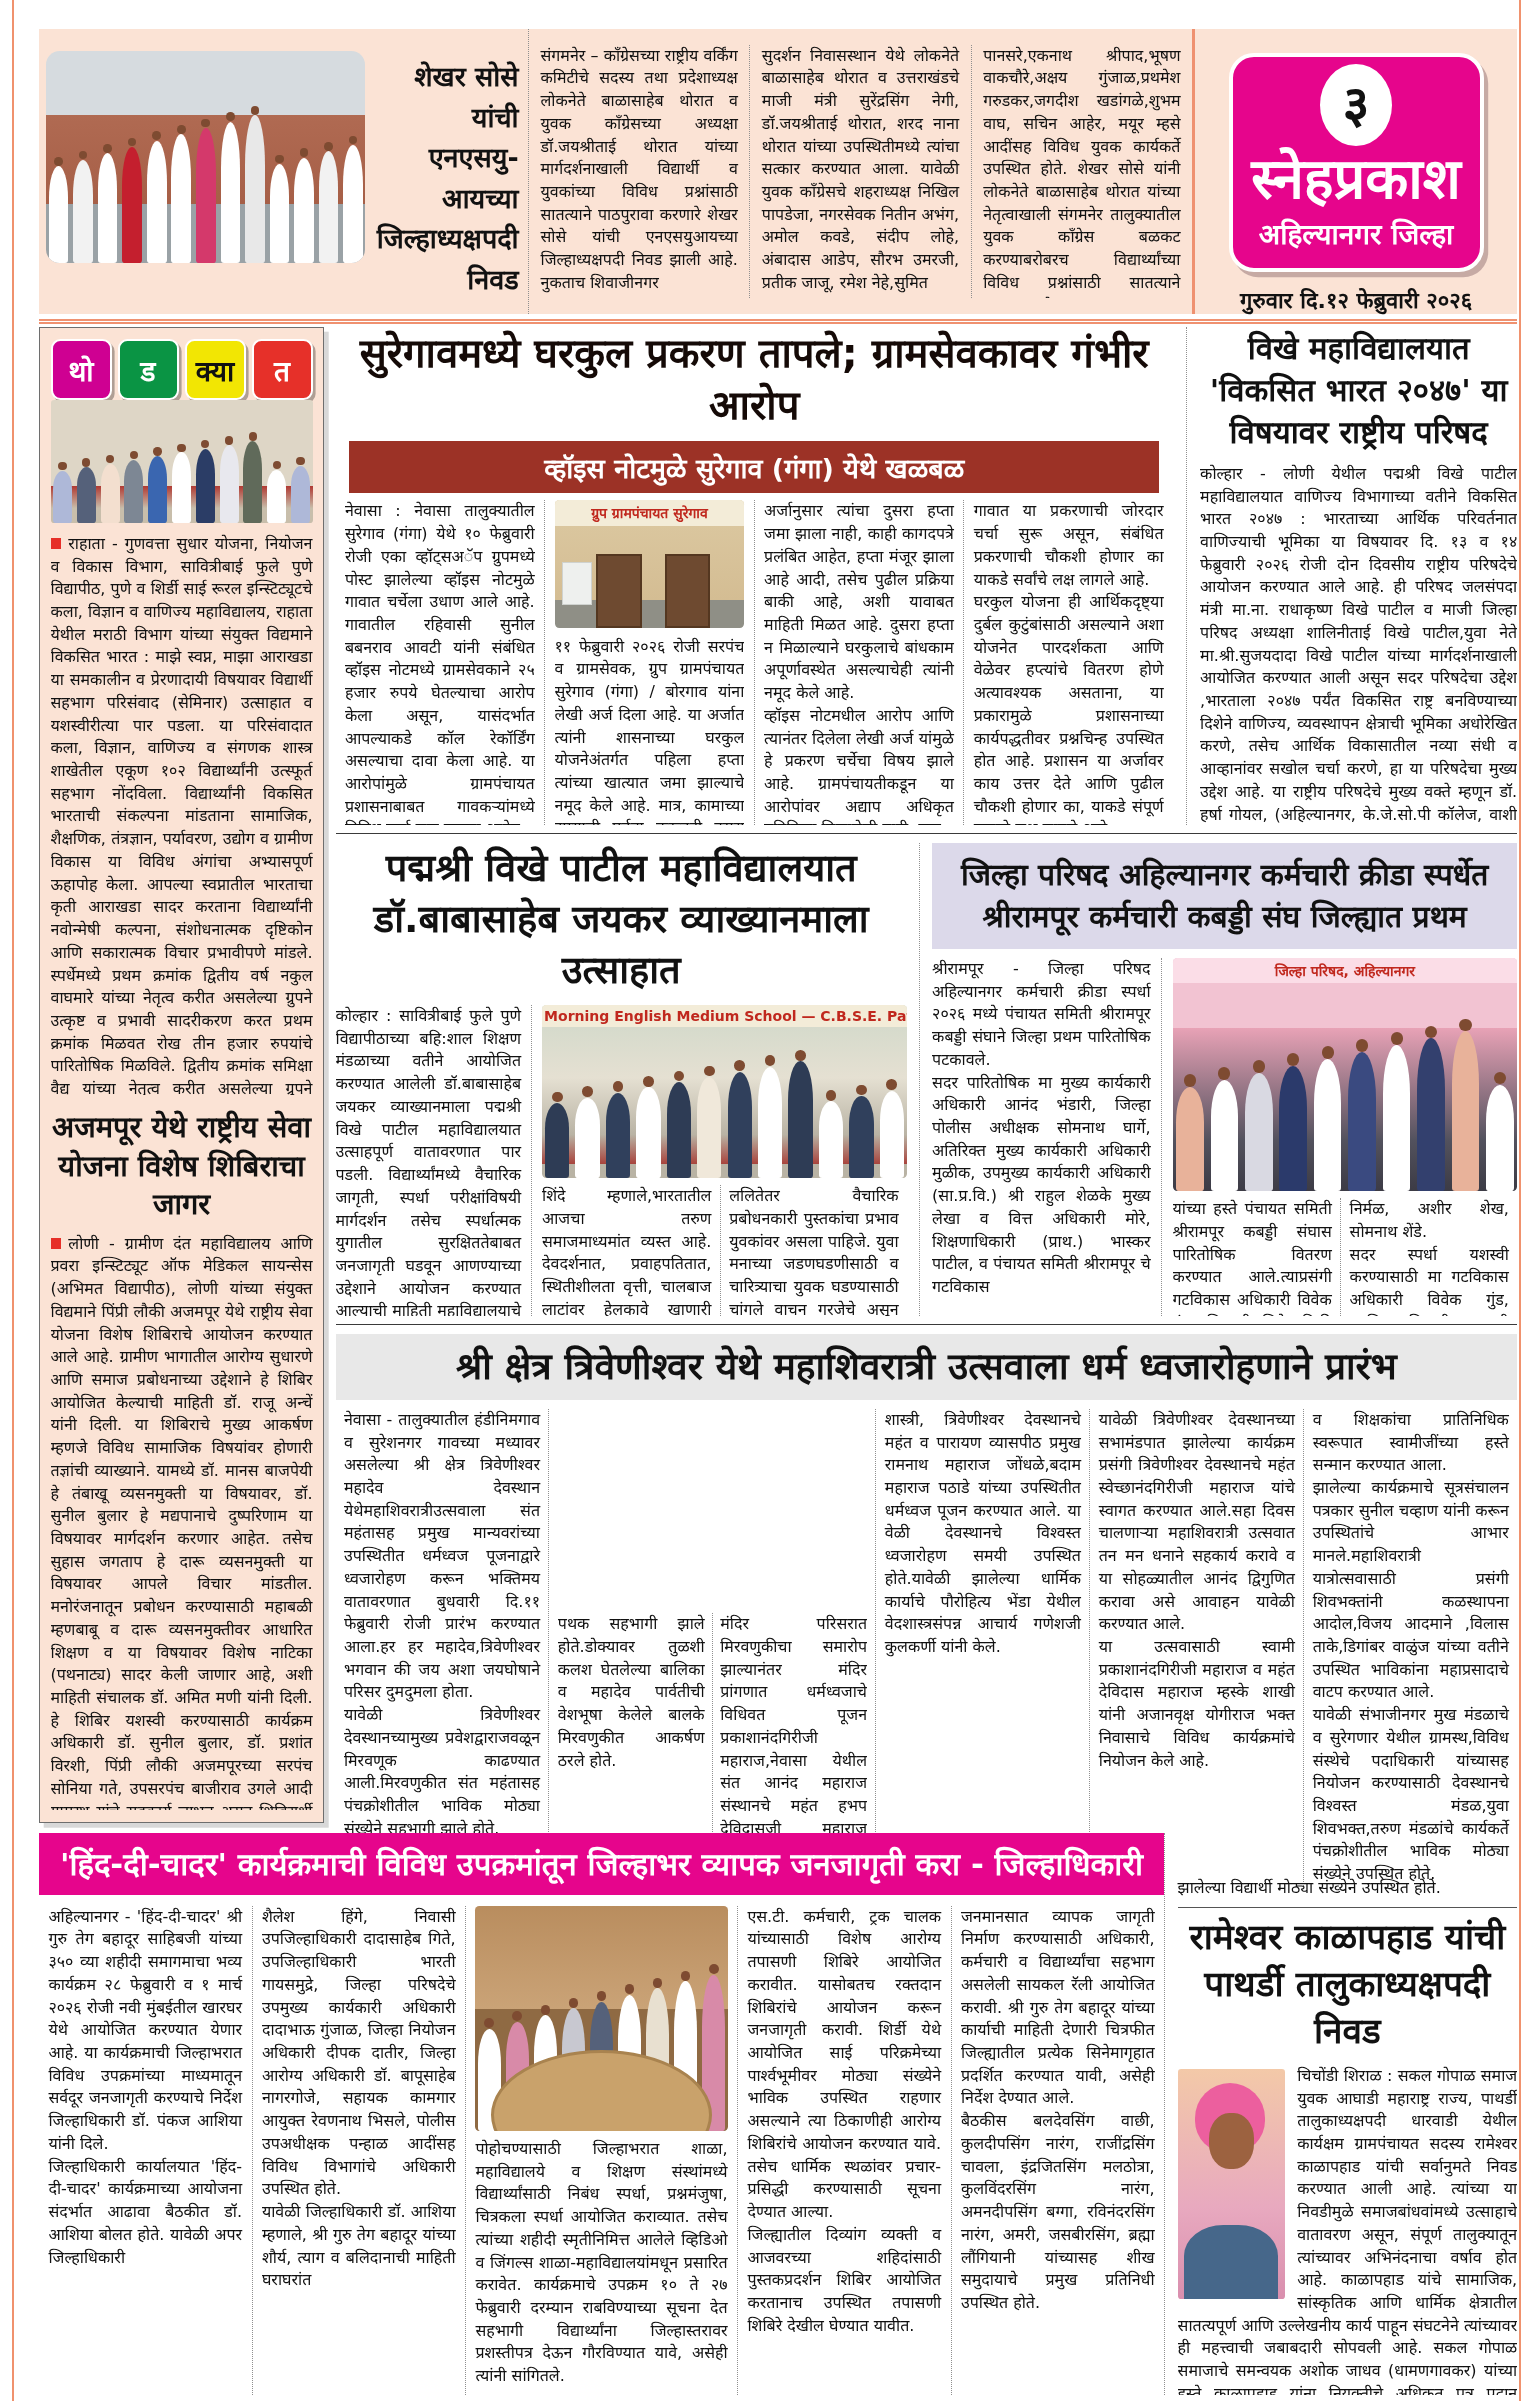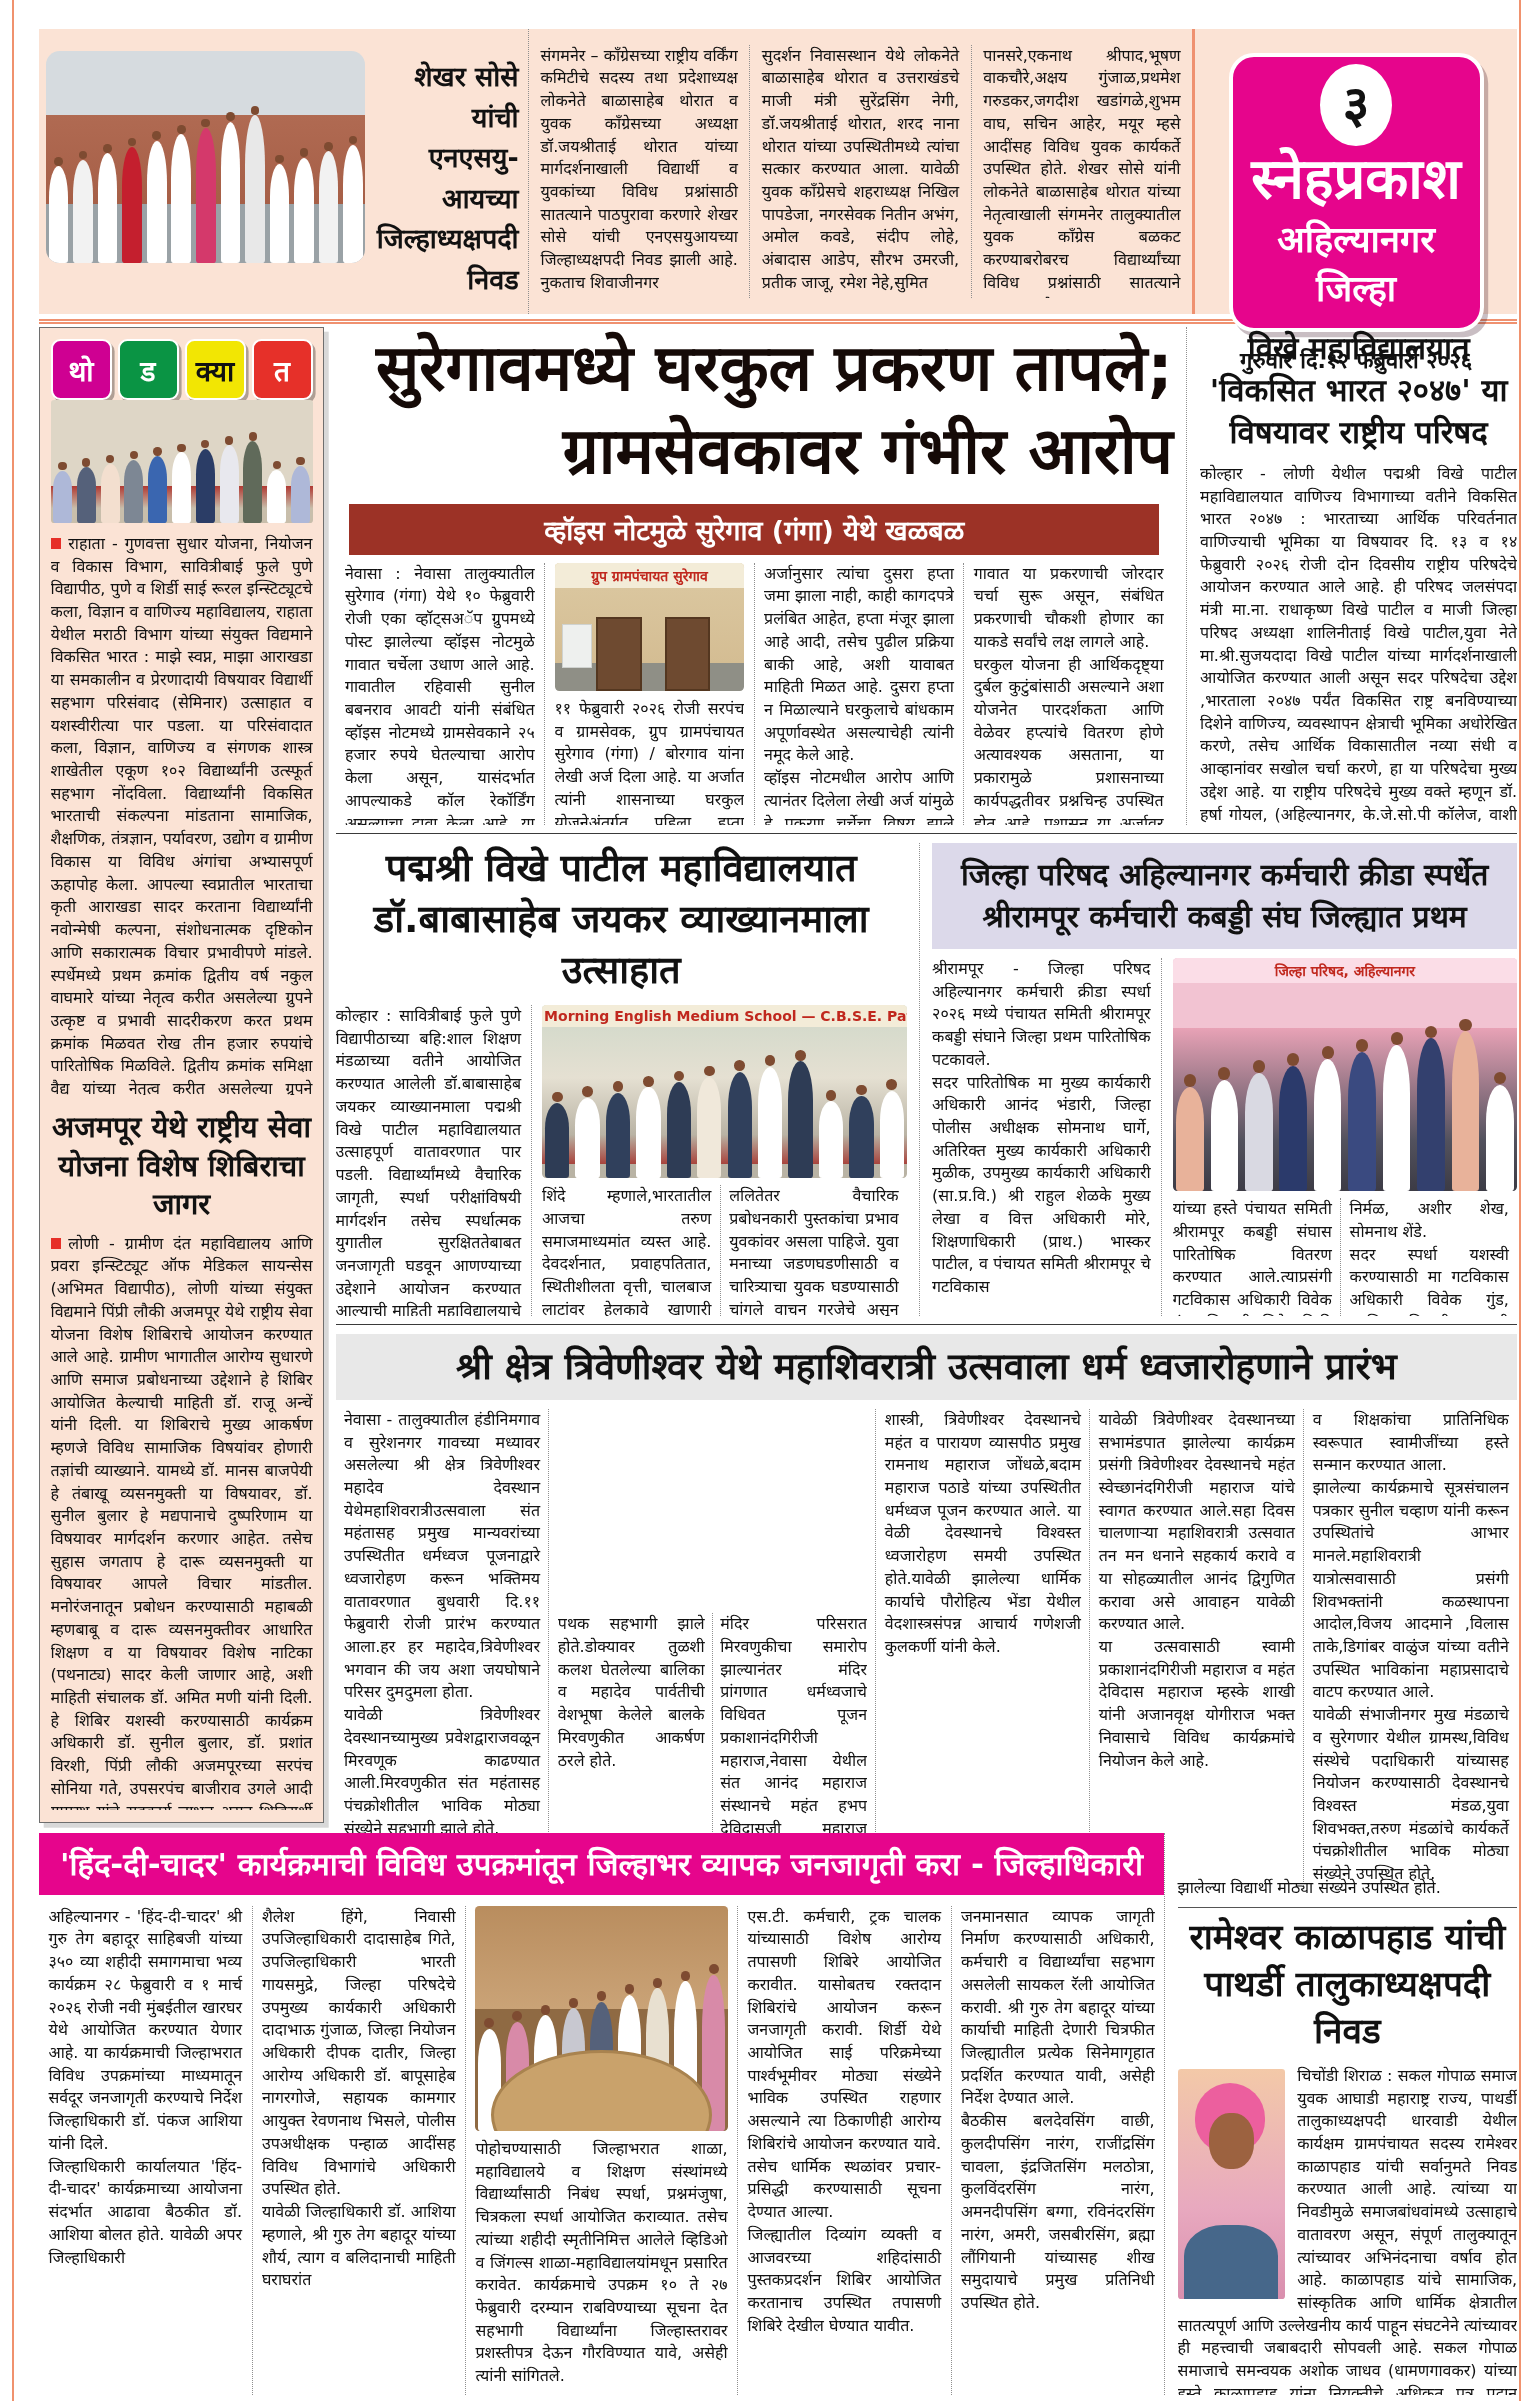--- a/index.html
+++ b/index.html
@@ -34,21 +34,21 @@
   .tb-caption{flex:1;font-size:27px;font-weight:bold;text-align:right;line-height:1.5;padding:21px 9.4px 0 8.4px;}
   .tb-cols{width:664px;display:flex;padding:15.7px 0;border-left:1.6px dotted #8f8f8f;}
   .tb-col{flex:1;padding:0 11.5px;}
   .tb-col + .tb-col{border-left:1.6px dotted #8f8f8f;}
   .tb-right{flex:1;border-left:3.1px solid #ef9170;display:flex;flex-direction:column;align-items:center;padding-top:24px;}
   .mast-box{width:255px;background:#e6058c;border-radius:25px;border:4.2px solid #fff;
     box-shadow:4.2px 5.2px 0 rgba(60,20,40,.28);text-align:center;padding:7.3px 4.2px 15.7px;}
   .mast-badge{width:72px;height:82px;background:#fff;border-radius:50%;margin:0 auto;
     font-size:51px;font-weight:bold;line-height:82px;color:#111;}
   .mast-title{font-size:56px;color:#fff;font-weight:bold;line-height:1.08;margin-top:3.1px;}
-  .mast-sub{font-size:36px;color:#fff;font-weight:bold;margin-top:4.2px;}
+  .mast-sub{font-size:28px;color:#fff;font-weight:bold;margin-top:4.2px;}
   .mast-date{font-size:22px;font-weight:bold;margin-top:12.6px;}
   .hrule2{border-top:2.6px solid #ef9170;border-bottom:2.6px solid #ef9170;height:4.7px;margin:5.2px 0 3.1px;}
 
   
   .band-main{display:flex;height:1496px;margin-top:3.1px;}
   .sidebar{width:285px;background:#fbe3d5;border:1.6px solid #6e6e6e;box-shadow:4.7px 4.7px 0 #d8d8d8;
     padding:11.5px 10.5px;display:flex;flex-direction:column;flex:none;}
   .tiles{display:flex;justify-content:space-between;}
   .tile{width:61px;height:61px;border-radius:9.4px;color:#fff;font-weight:bold;font-size:28px;
     display:flex;align-items:center;justify-content:center;border:2.6px solid #fff;box-shadow:2.6px 3.1px 0 rgba(0,0,0,.3);}
@@ -60,21 +60,21 @@
   .sb-body .txt{white-space:pre-line;}
   .b1{height:562px;overflow:hidden;}
   .b2{flex:1;overflow:hidden;}
   .bullet{display:inline-block;width:10.5px;height:10.5px;background:#e63029;margin-right:7.3px;}
 
   .content{flex:1;padding-left:11.5px;display:flex;flex-direction:column;}
 
   
   .row1{display:flex;height:498px;}
   .suregaon{width:850px;display:flex;flex-direction:column;padding-right:12.6px;}
-  .sg-head{font-size:64px;font-weight:800;text-align:right;line-height:1.3;color:#150a07;}
+  .sg-head{font-size:40px;font-weight:800;text-align:center;line-height:1.3;color:#150a07;}
   .subhead-bar{background:#9c3226;color:#fff;font-size:27px;font-weight:bold;text-align:center;
     padding:7.3px 0;margin:10.5px 13.6px 7.3px;}
   .sg-cols{display:flex;flex:1;overflow:hidden;}
   .sg-col{flex:1;padding:0 9.4px;}
   .sg-col + .sg-col{border-left:1.6px dotted #8f8f8f;}
   .sg-photo{height:128px;margin-bottom:7.3px;background:linear-gradient(180deg,#dcc9a2 0%,#d4bd93 78%,#8f8f86 78%);}
   .vikhe{flex:1;border-left:1.6px dotted #8f8f8f;padding-left:13.6px;display:flex;flex-direction:column;}
   .vk-head{font-size:31px;font-weight:bold;text-align:center;line-height:1.36;}
   .vk-body{margin-top:9.4px;flex:1;}
 

